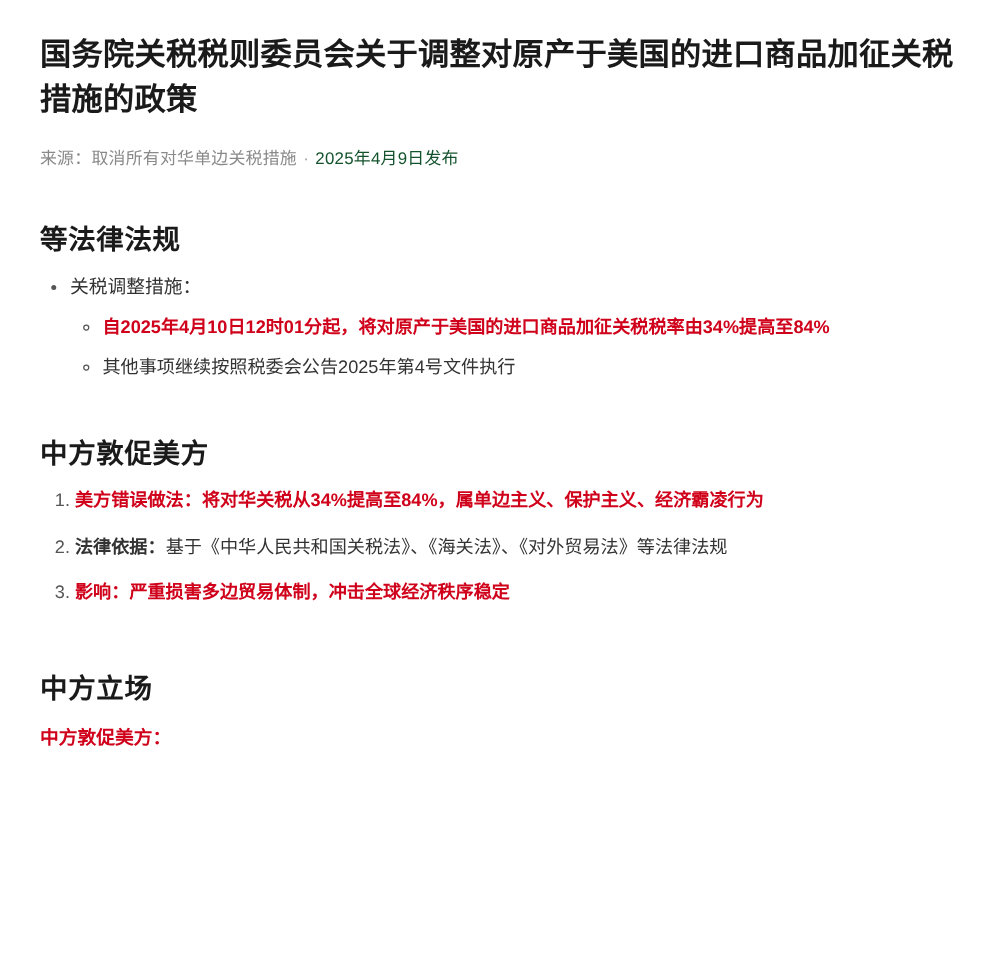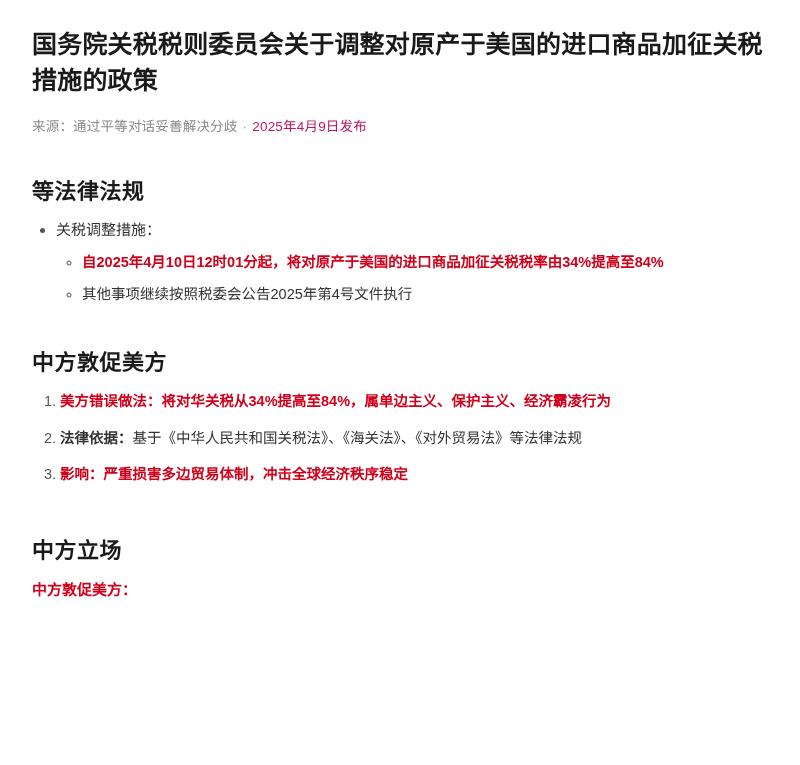--- a/index.html
+++ b/index.html
@@ -34,21 +34,21 @@
     margin-top: 16px;
     font-size: 13.5px;
     color: #8a8a8a;
     letter-spacing: 0.2px;
   }
   .meta .sep {
     margin: 0 5px;
     color: #9a9a9a;
   }
   .meta .date {
-    color: #be185d;
+    color: #14532d;
   }
   h2.section {
     font-size: 22px;
     font-weight: bold;
     color: #1a1a1a;
     margin: 38px 0 14px 0;
     letter-spacing: 0.5px;
   }
   h2.section.gap-lg {
     margin-top: 46px;
@@ -116,21 +116,21 @@
   }
 </style>
 </head>
 <body>
 
 <div class="page">
 
   <h1 class="doc-title">国务院关税税则委员会关于调整对原产于美国的进口商品加征关税措施的政策</h1>
 
   <div class="meta">
-    <span>来源：</span><span>通过平等对话妥善解决分歧</span><span class="sep">·</span><span class="date">2025年4月9日发布</span>
+    <span>来源：</span><span>取消所有对华单边关税措施</span><span class="sep">·</span><span class="date">2025年4月9日发布</span>
   </div>
 
   <h2 class="section">等法律法规</h2>
 
   <ul class="lvl1">
     <li>
       <span>关税调整措施：</span>
       <ul class="lvl2">
         <li>
           <span class="red">自2025年4月10日12时01分起，将对原产于美国的进口商品加征关税税率由34%提高至84%</span>

